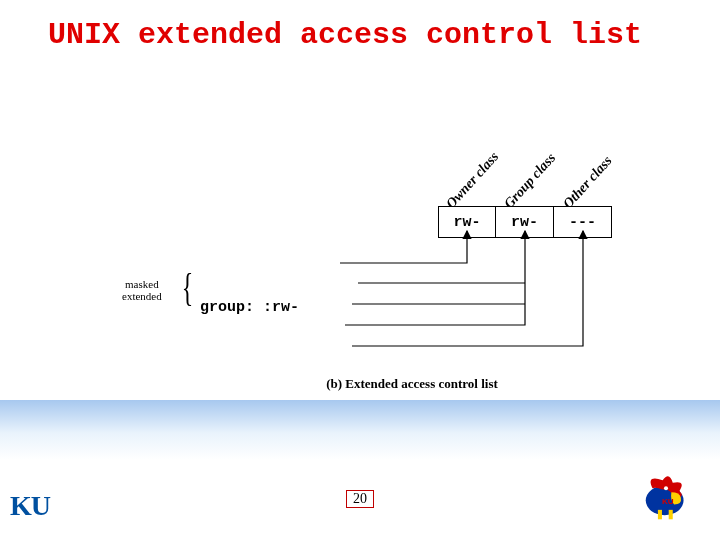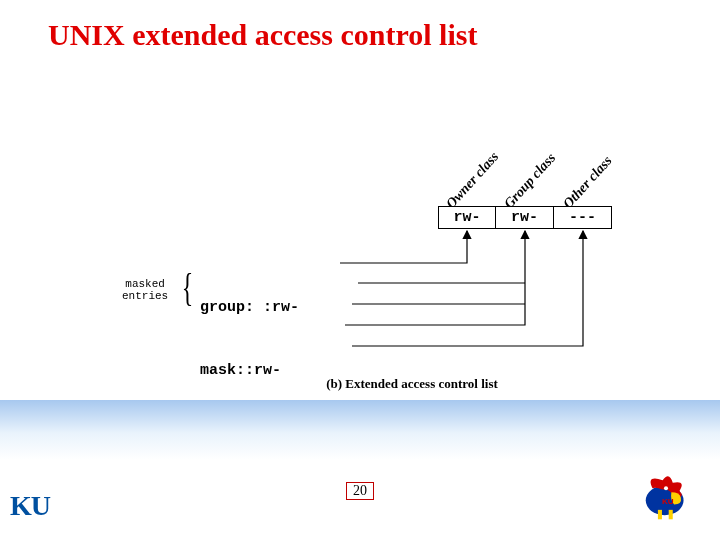--- a/index.html
+++ b/index.html
@@ -8,21 +8,21 @@
     height: 540px;
     background: #fff;
     font-family: Georgia, 'Times New Roman', serif;
     position: relative;
     overflow: hidden;
   }
   .title {
     position: absolute;
     top: 18px;
     left: 48px;
-    font-family: Liberation Serif, serif;
+    font-family: Liberation Mono, monospace;
     font-size: 30px;
     font-weight: bold;
     color: #e00000;
   }
   .diagram {
     position: absolute;
     top: 130px;
     left: 130px;
     width: 540px;
     height: 290px;
@@ -38,21 +38,21 @@
     white-space: nowrap;
   }
   .perm-box-row {
     position: absolute;
     top: 76px;
     left: 308px;
     display: flex;
   }
   .perm-box {
     width: 58px;
-    height: 23px;
+    height: 32px;
     border: 1.5px solid #000;
     display: flex;
     align-items: center;
     justify-content: center;
     font-family: 'Courier New', monospace;
     font-size: 15px;
     font-weight: bold;
     background: #fff;
   }
   .perm-box + .perm-box { border-left: none; }
@@ -64,21 +64,21 @@
     font-size: 15px;
     font-weight: bold;
     line-height: 1.4;
     white-space: pre;
   }
   .acl-line { display: block; }
   .masked-label {
     position: absolute;
     top: 148px;
     left: -8px;
-    font-family: Liberation Mono, monospace;
+    font-family: Liberation Serif, serif;
     font-size: 11px;
     text-align: center;
     line-height: 1.1;
   }
   .brace {
     position: absolute;
     top: 138px;
     left: 48px;
     font-family: 'Times New Roman', serif;
     font-size: 40px;
@@ -107,21 +107,21 @@
     position: absolute;
     left: 0;
     top: 400px;
     width: 720px;
     height: 60px;
     background: linear-gradient(to bottom, #a7c8ef 0%, #e9f3fc 55%, #ffffff 100%);
     z-index: -1;
   }
   .page-number {
     position: absolute;
-    bottom: 40px;
+    bottom: 32px;
     left: 50%;
     transform: translateX(-50%);
     border: 1.5px solid #c00000;
     padding: 0px 6px;
     font-family: 'Times New Roman', serif;
     font-size: 14px;
     color: #000;
   }
   .footer-left {
     position: absolute;
@@ -167,27 +167,26 @@
   <div class="class-label" style="left:442px; top:66px;">Other class</div>
 
   <div class="perm-box-row">
     <div class="perm-box">rw-</div>
     <div class="perm-box">rw-</div>
     <div class="perm-box">---</div>
   </div>
 
   <div class="masked-label">
     <span>masked</span><br>
-    <span>entries</span>
+    <span>extended</span>
   </div>
   <div class="brace">{</div>
 
   <div class="acl-entries">
     <span class="acl-line">group: :rw-</span>
-    <span class="acl-line">mask::rw-</span>
     
   </div>
 
   <svg class="arrows">
     <defs>
       <marker id="ah" markerWidth="8" markerHeight="8" refX="7" refY="4" orient="auto">
         <path d="M0,0 L8,4 L0,8 Z" fill="#000"></path>
       </marker>
     </defs>
 

